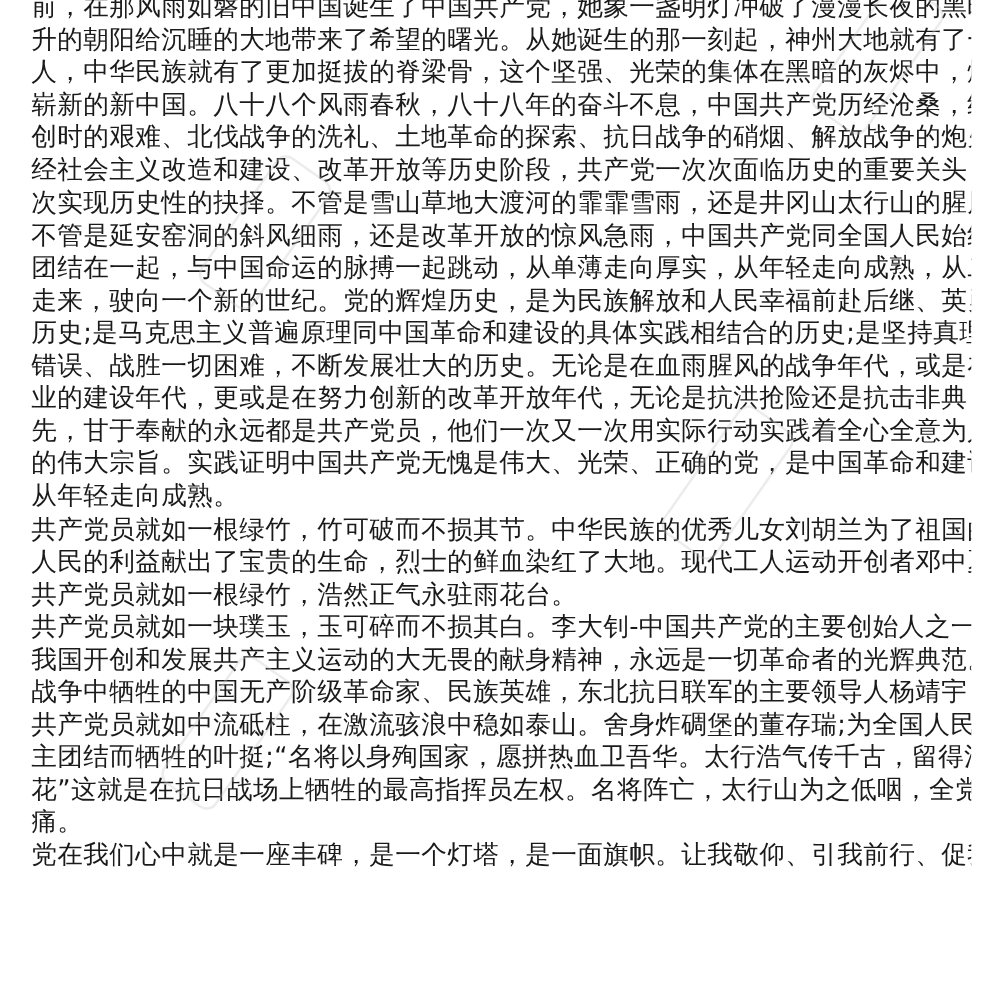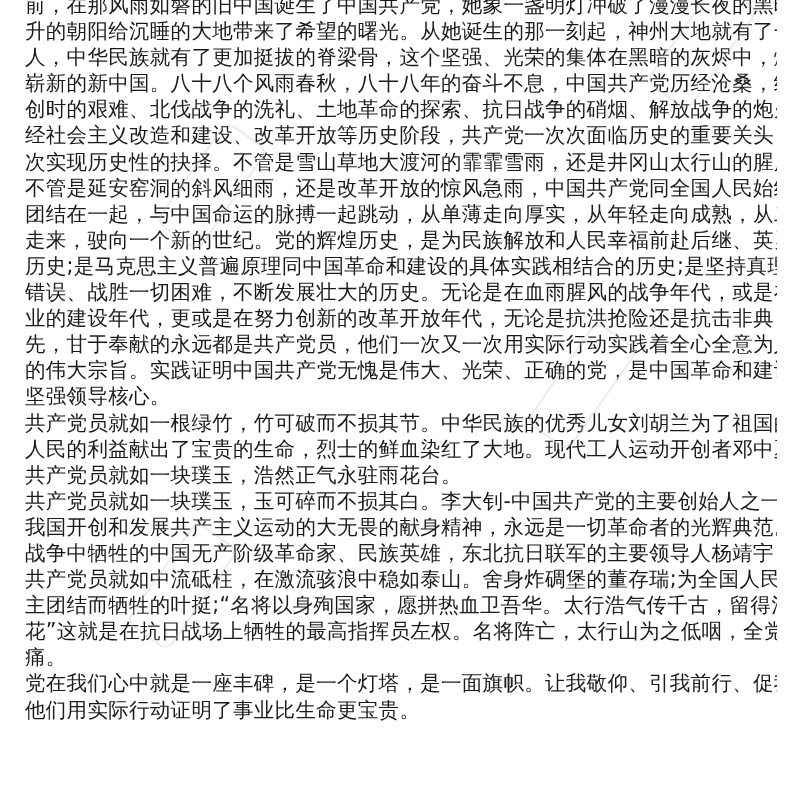--- a/index.html
+++ b/index.html
@@ -34,31 +34,30 @@
   <div class="line">经社会主义改造和建设、改革开放等历史阶段，共产党一次次面临历史的重要关头，又一次</div>
   <div class="line">次实现历史性的抉择。不管是雪山草地大渡河的霏霏雪雨，还是井冈山太行山的腥风血雨，</div>
   <div class="line">不管是延安窑洞的斜风细雨，还是改革开放的惊风急雨，中国共产党同全国人民始终紧紧地</div>
   <div class="line">团结在一起，与中国命运的脉搏一起跳动，从单薄走向厚实，从年轻走向成熟，从二十年代</div>
   <div class="line">走来，驶向一个新的世纪。党的辉煌历史，是为民族解放和人民幸福前赴后继、英勇奋斗的</div>
   <div class="line">历史;是马克思主义普遍原理同中国革命和建设的具体实践相结合的历史;是坚持真理、修正</div>
   <div class="line">错误、战胜一切困难，不断发展壮大的历史。无论是在血雨腥风的战争年代，或是在艰苦创</div>
   <div class="line">业的建设年代，更或是在努力创新的改革开放年代，无论是抗洪抢险还是抗击非典，冲锋在</div>
   <div class="line">先，甘于奉献的永远都是共产党员，他们一次又一次用实际行动实践着全心全意为人民服务</div>
   <div class="line">的伟大宗旨。实践证明中国共产党无愧是伟大、光荣、正确的党，是中国革命和建设事业的</div>
-  <div class="line short">坚强领导核心。</div>
+  <div class="line short">从年轻走向成熟。</div>
   <div class="line">共产党员就如一根绿竹，竹可破而不损其节。中华民族的优秀儿女刘胡兰为了祖国的解放，</div>
   <div class="line">人民的利益献出了宝贵的生命，烈士的鲜血染红了大地。现代工人运动开创者邓中夏为了解</div>
-  <div class="line short">共产党员就如一块璞玉，浩然正气永驻雨花台。</div>
+  <div class="line short">共产党员就如一根绿竹，浩然正气永驻雨花台。</div>
   <div class="line">共产党员就如一块璞玉，玉可碎而不损其白。李大钊-中国共产党的主要创始人之一，为在</div>
   <div class="line">我国开创和发展共产主义运动的大无畏的献身精神，永远是一切革命者的光辉典范。在抗日</div>
   <div class="line">战争中牺牲的中国无产阶级革命家、民族英雄，东北抗日联军的主要领导人杨靖宇，用自己</div>
   <div class="line">共产党员就如中流砥柱，在激流骇浪中稳如泰山。舍身炸碉堡的董存瑞;为全国人民和平民</div>
   <div class="line">主团结而牺牲的叶挺;“名将以身殉国家，愿拼热血卫吾华。太行浩气传千古，留得清漳吐血</div>
   <div class="line">花”这就是在抗日战场上牺牲的最高指挥员左权。名将阵亡，太行山为之低咽，全党为之悲</div>
   <div class="line short">痛。</div>
   <div class="line">党在我们心中就是一座丰碑，是一个灯塔，是一面旗帜。让我敬仰、引我前行、促我奋进。</div>
-  <div class="line short">他们用实际行动证明了事业比生命更宝贵。</div>
 </div>
 
 <div class="watermark" style="left:150px; top:160px;"></div>
 <div class="watermark" style="left:520px; top:360px;"></div>
 <div class="watermark" style="left:120px; top:560px;"></div>
 <div class="watermark" style="left:640px; top:20px;"></div>
 
 </body></html>

